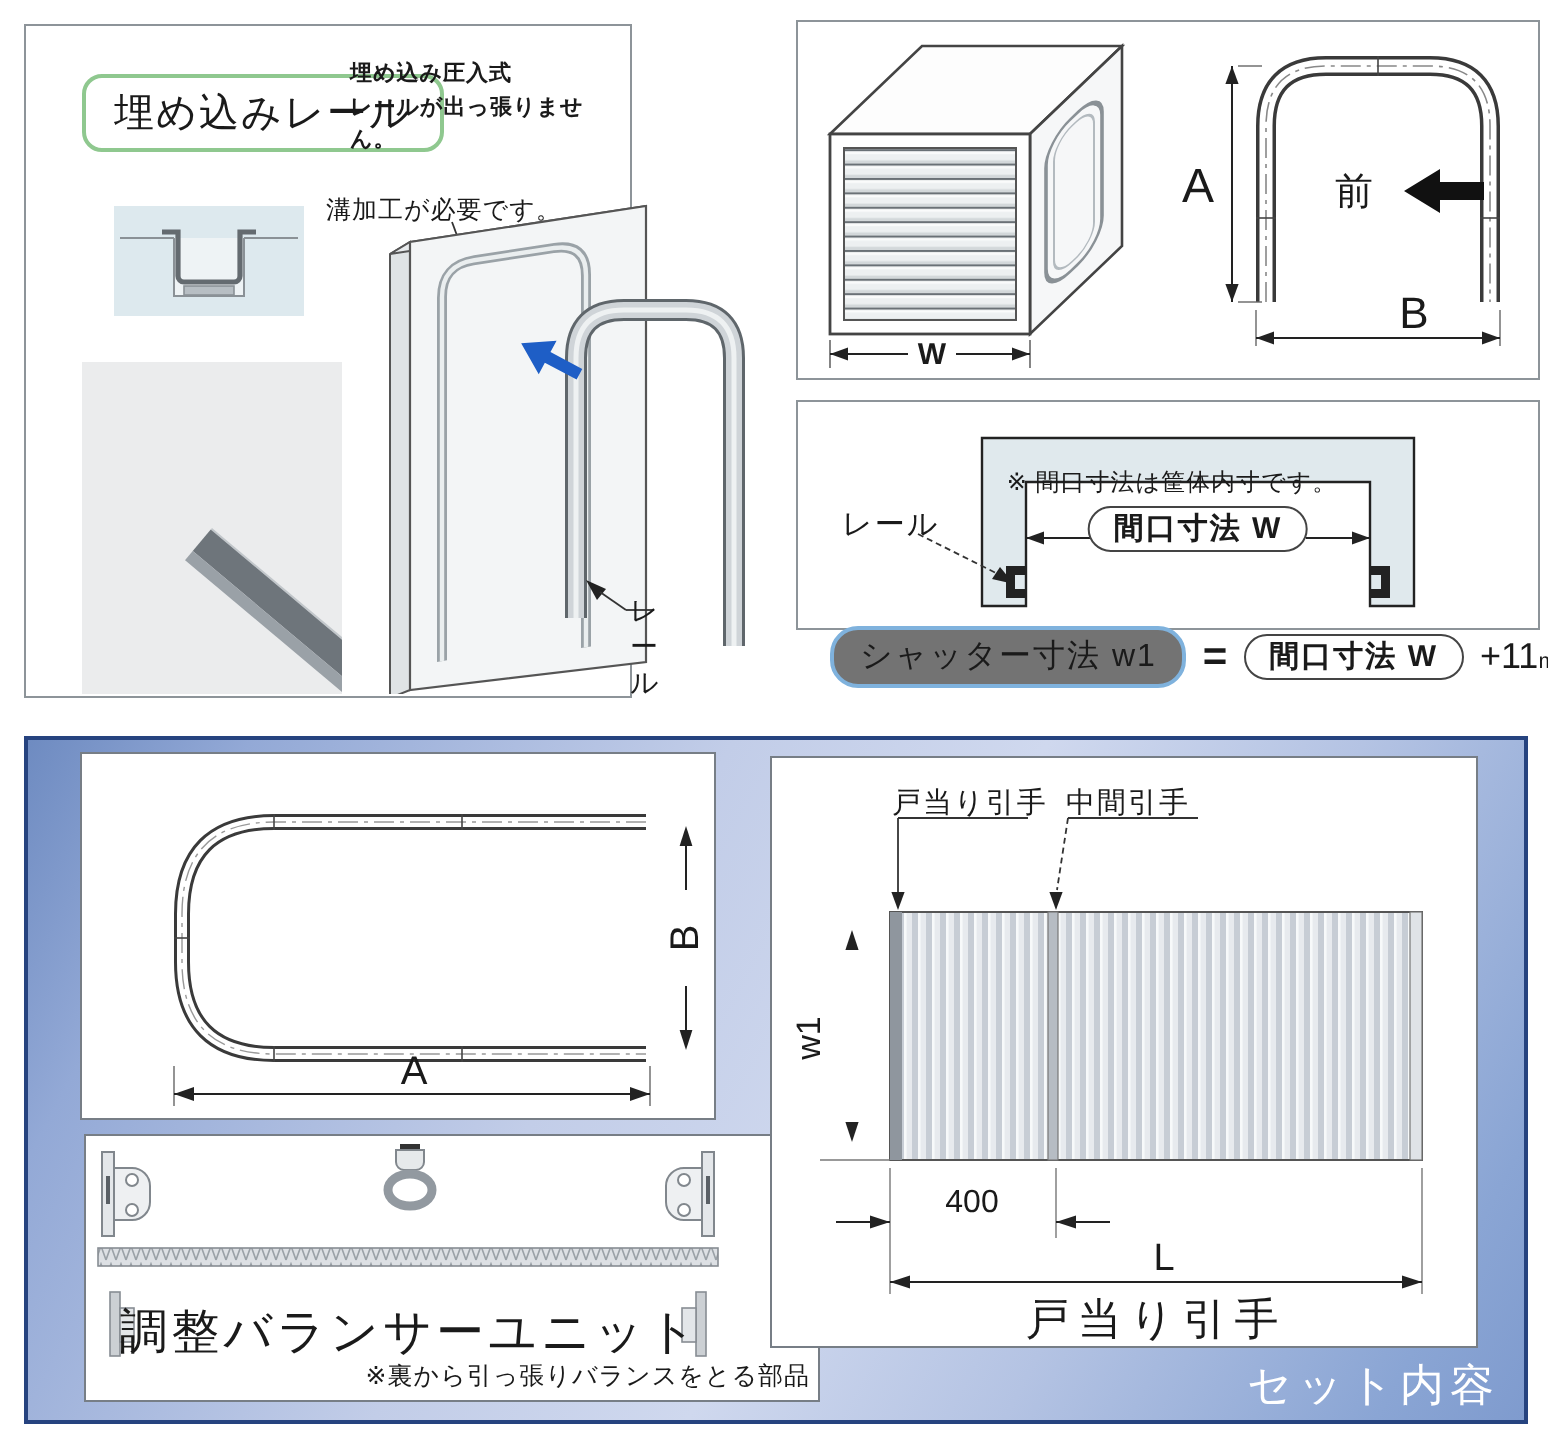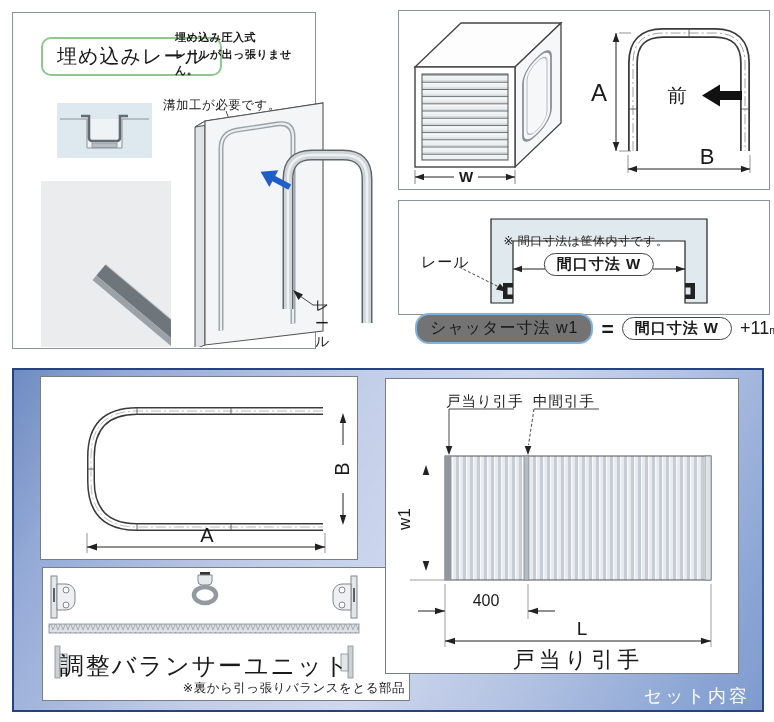--- a/index.html
+++ b/index.html
@@ -34,21 +34,21 @@
   .equals{font-size:21px;font-weight:bold;}
   .offset{font-size:18px;white-space:nowrap;}
   .offset .unit{font-size:11px;}
 
   
   .set-panel{
     position:absolute;box-sizing:border-box;border:2px solid #26437f;
     background:linear-gradient(118deg,#6e8bc1 0%,#93a9d6 12%,#c2cde8 38%,#cfd8ee 55%,#b4c3e3 72%,#8aa5d4 92%,#7f9bce 100%);
   }
   .inner-panel{position:absolute;background:#fff;border:1px solid #777e86;box-sizing:border-box;}
-  .set-caption{position:absolute;right:12px;bottom:2px;font-size:18px;color:#fff;letter-spacing:3px;}
+  .set-caption{position:absolute;right:12px;bottom:2px;font-size:22px;color:#fff;letter-spacing:3px;}
   .big-label{font-size:22px;letter-spacing:1px;white-space:nowrap;}
   .balancer-label{font-size:24px;letter-spacing:2px;white-space:nowrap;}
   .tiny-note{font-size:12.5px;letter-spacing:0.5px;white-space:nowrap;}
   .handle-label{font-size:14.5px;letter-spacing:1px;white-space:nowrap;}
   .shutter-word{font-size:22px;letter-spacing:4px;}
 </style>
 </head>
 <body>
 
 <div class="stage">

